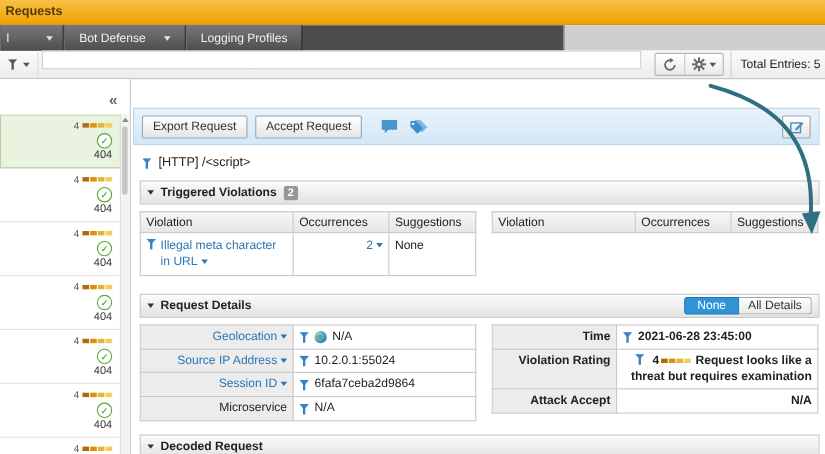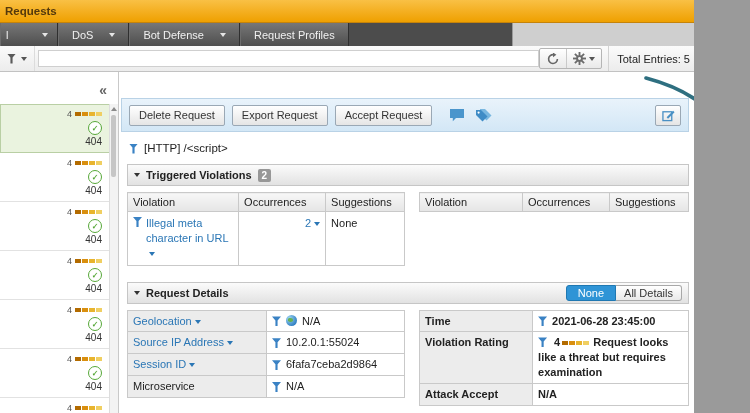--- a/index.html
+++ b/index.html
@@ -1,35 +1,35 @@
 <!DOCTYPE html>
 <html><head>
 <meta charset="utf-8">
 <style>
   html,body{margin:0;padding:0;background:#9a9a9a;}
-  .page{width:694px;height:413px;position:relative;overflow:hidden;background:#fff;
+  .page{width:750px;height:413px;position:relative;overflow:hidden;background:#fff;
         font-family:"Liberation Sans",sans-serif;font-size:11px;color:#222;}
 
   
   .topbar{height:22px;background:linear-gradient(#f9c045,#efa000);border-bottom:1px solid #c5830a;
           display:flex;align-items:center;padding-left:5px;}
   .topbar .title{font-weight:bold;color:#54390c;font-size:11.5px;}
 
   
   .tabstrip{height:23px;background:#cfcfcf;display:flex;}
   .tabs-dark{width:513px;background:#4c4c4c;display:flex;align-items:stretch;border-right:1px solid #9a9a9a;box-sizing:border-box;}
   .tab{display:flex;align-items:center;gap:16px;padding:0 13px;background:linear-gradient(#777,#4e4e4e);
        border-right:1px solid #2f2f2f;border-left:1px solid #6d6d6d;color:#f0f0f0;font-size:11px;cursor:pointer;white-space:nowrap;box-sizing:border-box;}
   .tab.first{width:58px;justify-content:space-between;gap:0;padding:0 9px 0 5px;}
   .dd{width:0;height:0;border-left:3.5px solid transparent;border-right:3.5px solid transparent;border-top:4px solid #e6e6e6;flex:none;}
   .dd-dark{border-top-color:#555;}
   .dd-blue{display:inline-block;width:0;height:0;border-left:3px solid transparent;border-right:3px solid transparent;border-top:4px solid #2a76b5;margin-left:3px;vertical-align:middle;}
 
   
-  .filterbar{height:25px;background:linear-gradient(#fbfbfb,#ececec);border-bottom:1px solid #c2c2c2;display:flex;align-items:center;}
+  .filterbar{height:25px;background:linear-gradient(#fbfbfb,#ececec);border-bottom:1px solid #c2c2c2;display:flex;align-items:flex-start;}
   .filter-btn{display:flex;align-items:center;gap:5px;padding:0 7px;height:100%;border-right:1px solid #dcdcdc;cursor:pointer;}
   .filter-field{width:543px;height:15px;background:#fff;border:1px solid #cfcfcf;margin-left:3px;}
   .fb-right{margin-left:auto;display:flex;align-items:center;height:100%;}
   .btn-group{display:flex;align-items:stretch;height:19px;border:1px solid #b5b5b5;border-radius:2px;background:linear-gradient(#fff,#e9e9e9);margin-right:6px;}
   .ic-btn{display:flex;align-items:center;justify-content:center;width:26px;cursor:pointer;gap:3px;}
   .ic-btn.gear{width:34px;}
   .vsep{width:1px;background:#c9c9c9;}
   .total{border-left:1px solid #d2d2d2;height:100%;display:flex;align-items:center;padding:0 4px 0 8px;white-space:nowrap;color:#222;}
 
   
@@ -76,21 +76,21 @@
   .viol-cell{display:flex;gap:4px;align-items:flex-start;}
   .funnel{display:inline-block;width:9px;height:10px;clip-path:polygon(0 0,100% 0,62% 40%,62% 100%,38% 100%,38% 40%);background:#3a82c4;flex:none;margin-top:1px;}
   .funnel.dark{background:#5a5a5a;margin-top:0;}
   .funnel.inline{vertical-align:-1px;margin-right:4px;}
 
   .seg{margin-left:auto;display:flex;font-weight:normal;}
   .seg .basic{background:#2f94d6;border:1px solid #1f78b2;color:#fff;padding:1px 11px;border-radius:3px 0 0 3px;cursor:pointer;}
   .seg .all{background:linear-gradient(#fff,#e9e9e9);border:1px solid #a8a8a8;border-left:none;color:#333;padding:1px 8px;border-radius:0 3px 3px 0;cursor:pointer;}
 
   .details-wrap{display:flex;gap:14px;margin:6px 5px 0 8px;align-items:flex-start;}
-  .det-table{width:306px;}
+  .det-table{width:306px;text-align:right;}
   .det-table td{border:1px solid #c9c9c9;padding:3px 5px;font-size:11px;vertical-align:top;line-height:1.35;}
   .det-label{background:#ececec;width:128px;}
   .det-value{background:#fff;}
   .det-table.right{width:297px;font-weight:bold;}
   .det-table.right .det-label{width:102px;}
   .dv{display:flex;align-items:center;gap:5px;}
   .globe{width:11px;height:11px;border-radius:50%;background:radial-gradient(circle at 30% 30%,#9ed6f2,#2f7ec1 75%);flex:none;position:relative;}
   .globe::after{content:"";position:absolute;left:2px;top:3px;width:5px;height:4px;background:#67b14f;border-radius:40% 60% 50% 50%;}
   .vr-num{margin:0 2px 0 3px;}
   .bars-slot{display:inline-flex;vertical-align:1px;margin-right:4px;}
@@ -106,29 +106,25 @@
     <span class="title">Requests</span>
   </div>
 
   <div class="tabstrip">
     <div class="tabs-dark">
       <div class="tab first">
         <span>l</span>
         <span class="dd"></span>
       </div>
       <div class="tab">
-        <span>DoS</span>
-        <span class="dd"></span>
-      </div>
-      <div class="tab">
         <span>Bot Defense</span>
         <span class="dd"></span>
       </div>
       <div class="tab">
-        <span>Request Profiles</span>
+        <span>Logging Profiles</span>
       </div>
     </div>
   </div>
 
   <div class="filterbar">
     <div class="filter-btn">
       <span class="funnel dark"></span>
       <span class="dd dd-dark"></span>
     </div>
     <div class="filter-field"></div>
@@ -256,21 +252,20 @@
         </div>
       <div class="sb-scroll">
         <span class="up"></span>
         <span class="thumb"></span>
       </div>
     </div>
 
     <div class="main">
 
       <div class="blue-toolbar">
-        <button class="btn">Delete Request</button>
         <button class="btn">Export Request</button>
         <button class="btn">Accept Request</button>
         <div class="tb-icons">
           <svg width="16" height="14" viewBox="0 0 16 14">
             <path d="M1 1 h14 v9 h-8 l-3.2 3.2 v-3.2 h-2.8 z" fill="#4a95cc"></path>
           </svg>
           <svg width="17" height="14" viewBox="0 0 17 14">
             <path d="M9 1 L15.5 7.5 L10.5 12.5 L4 6 V1 Z" fill="#79b7e0"></path>
             <path d="M5 2 L11.5 8.5 L6.5 13.5 L0 7 V2 Z" fill="#3f8cc6"></path>
             <circle cx="2.6" cy="4.6" r="1.1" fill="#fff"></circle>

